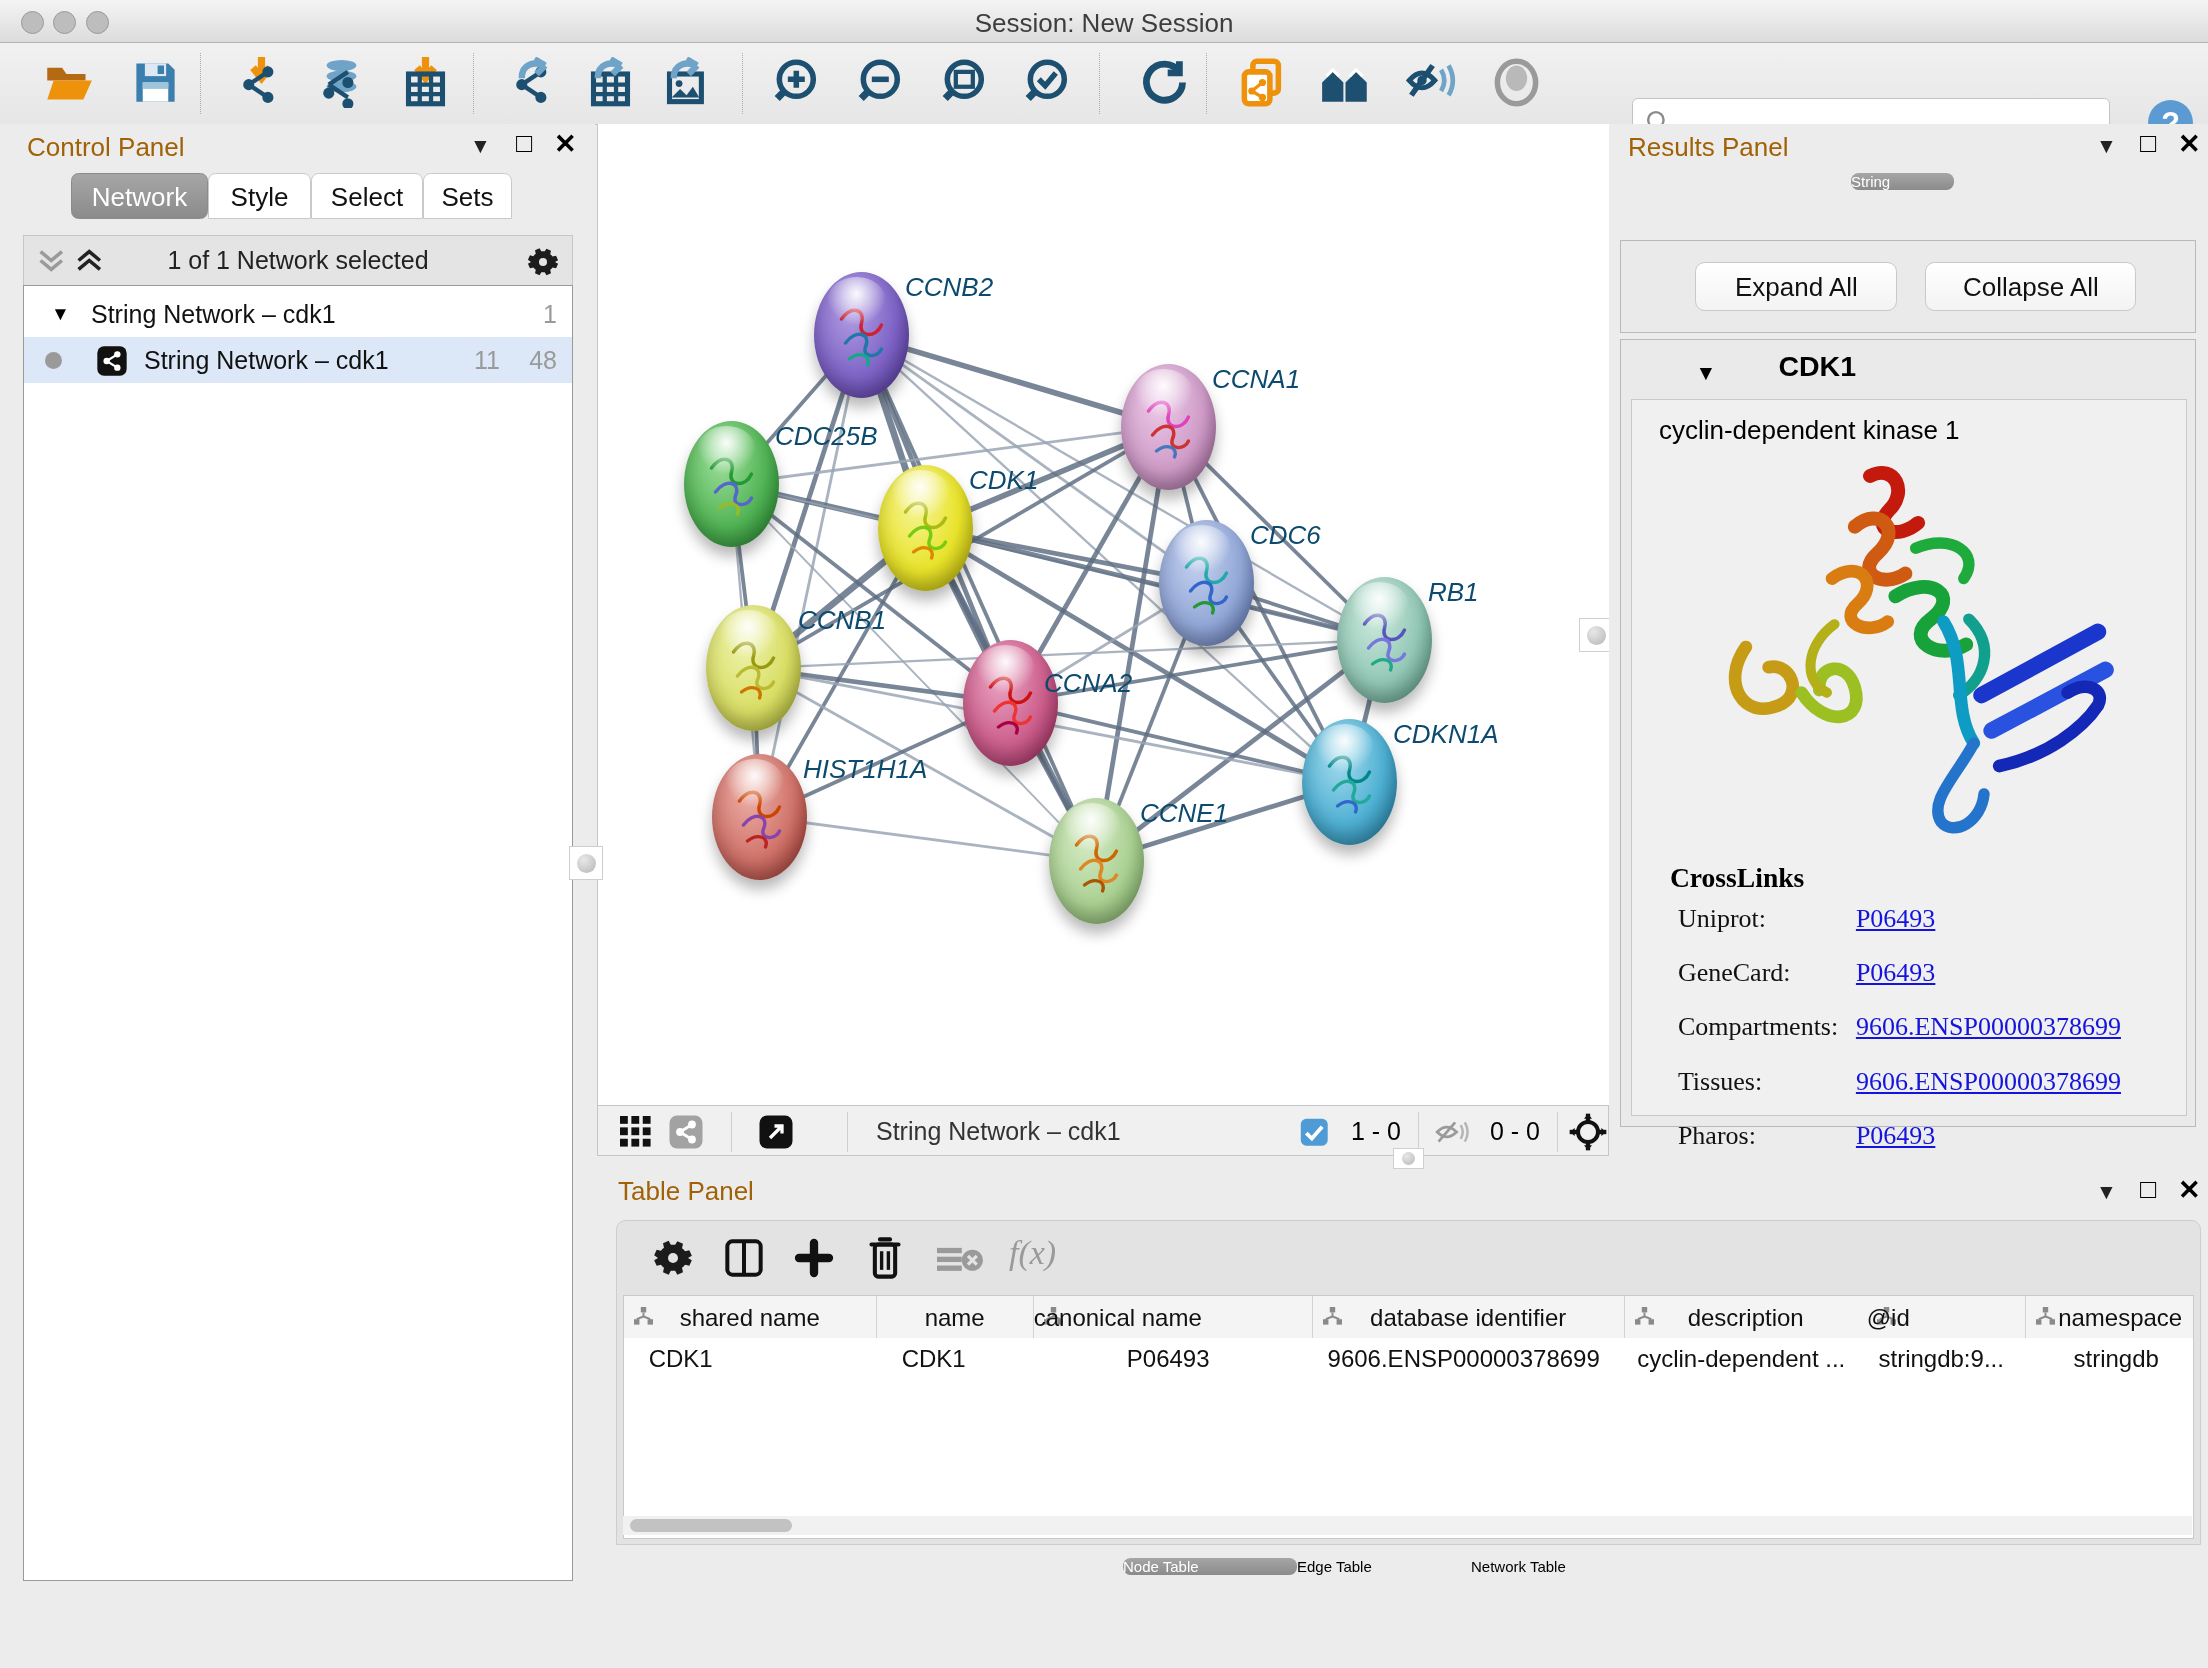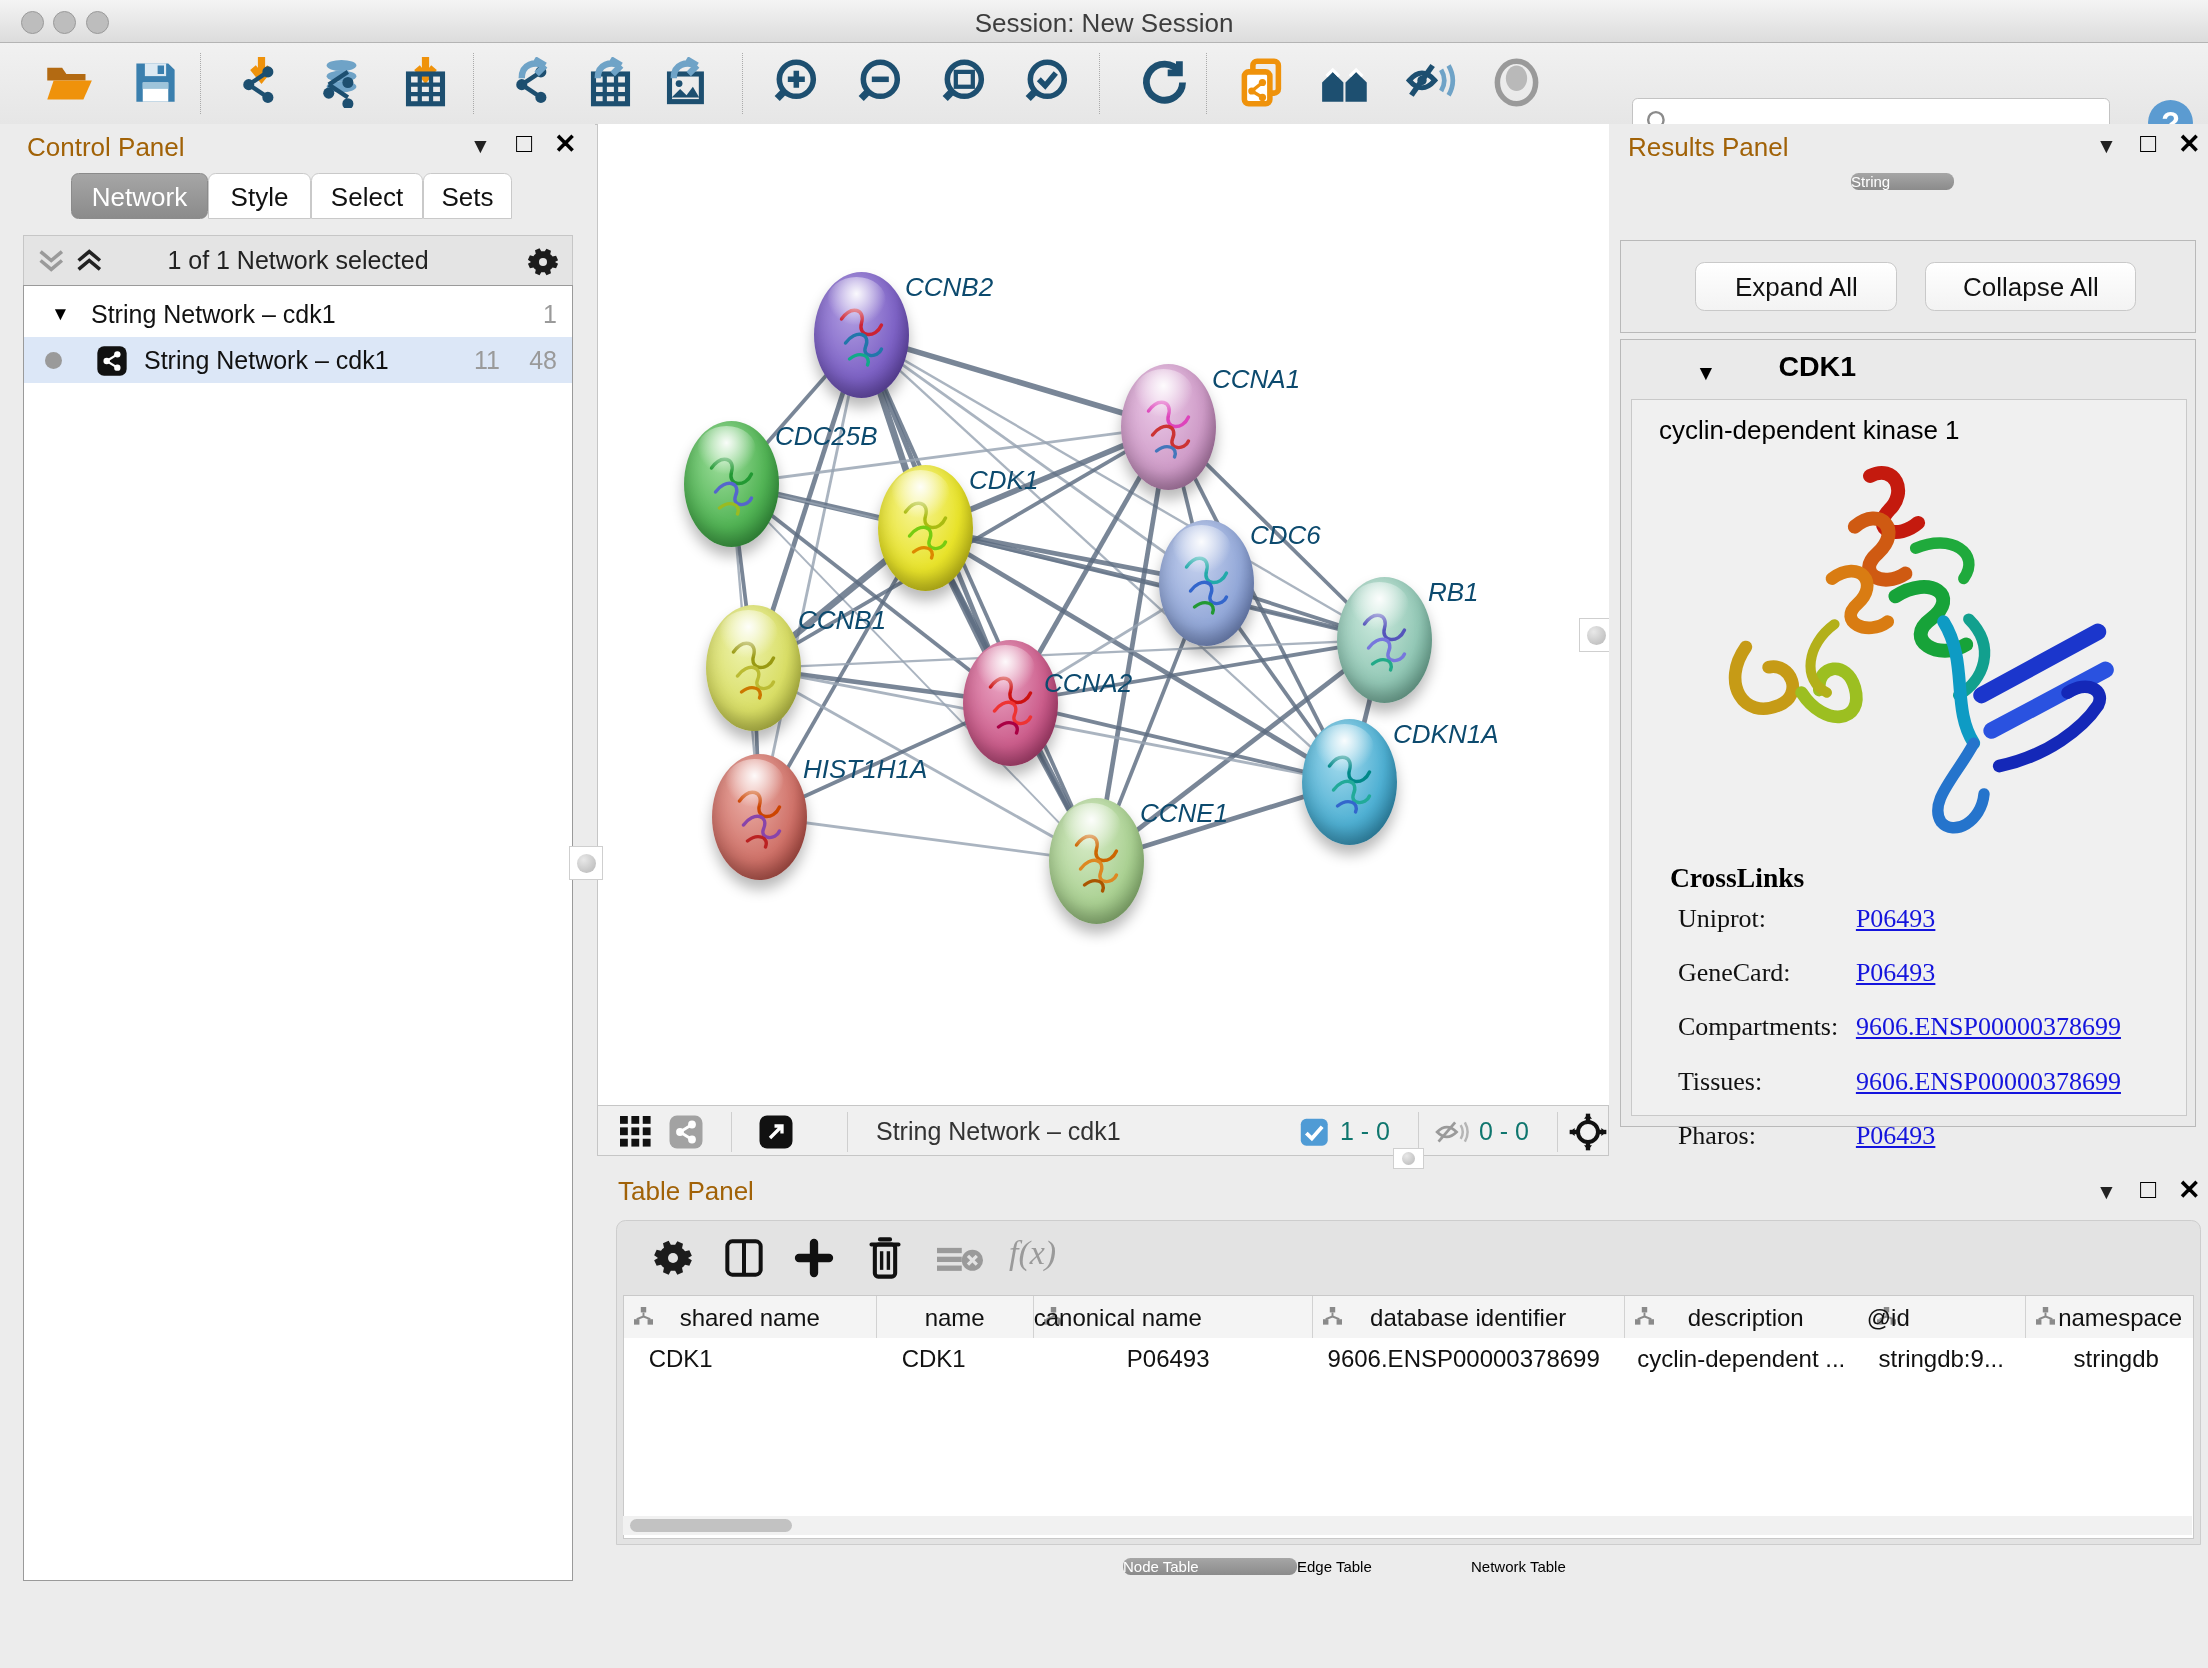--- a/index.html
+++ b/index.html
@@ -47,21 +47,21 @@
     background:#fff;border-right:1px solid #c6c6c6;border-left:1px solid #c6c6c6;}
   #edges{position:absolute;left:0;top:0;}
   .node{position:absolute;width:95px;height:126px;border-radius:50%;}
   .node .gloss{position:absolute;left:14%;top:4%;width:62%;height:38%;border-radius:50%;
     background:radial-gradient(ellipse at 50% 35%,rgba(255,255,255,.95),rgba(255,255,255,0) 72%);}
   .nlabel{position:absolute;font-size:26px;color:#0c4a6e;white-space:nowrap;font-style:italic;}
   
   #nettb{position:absolute;left:597px;top:1105px;width:1012px;height:51px;
     background:#f0f0f0;border:1px solid #c6c6c6;box-sizing:border-box;}
   #nettb .t{position:absolute;top:11.4px;font-size:25px;color:#333;white-space:nowrap;}
-  #nettb .g{color:#0f766e;}
+  #nettb .g{color:#000000;margin-left:11px;}
   .vdiv{position:absolute;top:5.7px;height:40px;width:0;border-left:1px solid #cfcfcf;}
   
   .handle{position:absolute;width:32px;height:32px;background:#fff;border:1px solid #cfcfcf;
     display:flex;align-items:center;justify-content:center;}
   .handle i{width:19px;height:19px;border-radius:50%;
     background:radial-gradient(circle at 35% 30%,#e8e8e8,#b5b5b5);display:block;}
   
   #rpanel{position:absolute;left:1609px;top:124px;width:599px;height:1048px;background:#ececec;}
   #rp-box1,#rp-box2{position:absolute;left:11.4px;width:574px;background:#eaeaea;
     border:1px solid #b9b9b9;}

